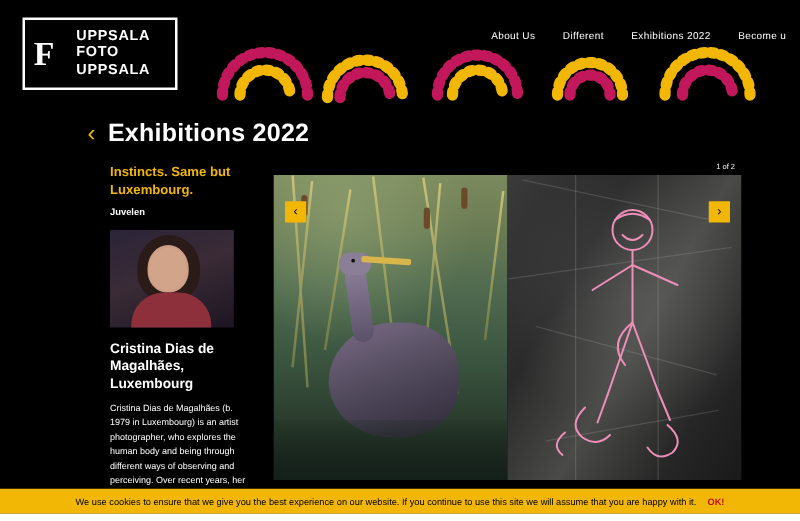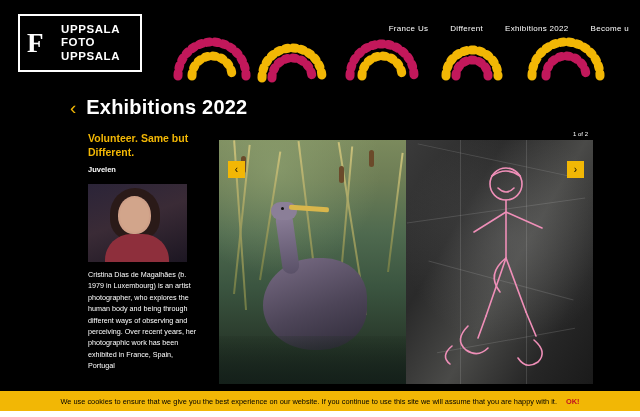--- a/index.html
+++ b/index.html
@@ -338,43 +338,44 @@
         <path d="M190 70 A32 32 0 0 1 254 70" stroke="#c2185b"></path>
         <path d="M202 70 A20 20 0 0 1 242 70" stroke="#f2b705"></path>
         <path d="M286 70 A26 26 0 0 1 338 70" stroke="#f2b705"></path>
         <path d="M296 70 A16 16 0 0 1 328 70" stroke="#c2185b"></path>
         <path d="M372 70 A34 34 0 0 1 440 70" stroke="#f2b705"></path>
         <path d="M386 70 A20 20 0 0 1 426 70" stroke="#c2185b"></path>
       </g>
     </svg>
 
     <div class="nav">
-      <div class="nav-item first">France Us</div>
+      <div class="nav-item first">About Us</div>
       <div class="nav-item">Different</div>
       <div class="nav-item">Exhibitions 2022</div>
       <div class="nav-item">Become u</div>
     </div>
   </div>
 
   <div class="title-row">
     <div class="back-chevron">‹</div>
     <div class="page-title">Exhibitions 2022</div>
   </div>
 
   <div class="left-col">
-    <div class="exhibit-name">Volunteer. Same but Different.</div>
+    <div class="exhibit-name">Instincts. Same but Luxembourg.</div>
     <div class="exhibit-curator">Juvelen</div>
 
     <div class="portrait">
       <div class="hair"></div>
       <div class="face"></div>
       <div class="face2"></div>
       <div class="body"></div>
     </div>
 
+    <div class="artist-name">Cristina Dias de Magalhães, Luxembourg</div>
     <div class="artist-bio">Cristina Dias de Magalhães (b. 1979 in Luxembourg) is an artist photographer, who explores the human body and being through different ways of observing and perceiving. Over recent years, her photographic work has been exhibited in France, Spain, Portugal</div>
   </div>
 
   <div class="gallery">
     <div class="slide-counter">1 of 2</div>
 
     <div class="photo photo-heron">
       <div class="reed" style="left:14px; top:4px; height:150px; transform:rotate(6deg);"></div>
       <div class="reed" style="left:26px; top:0px; height:170px; transform:rotate(-4deg);"></div>
       <div class="reed" style="left:40px; top:10px; height:130px; transform:rotate(9deg);"></div>

